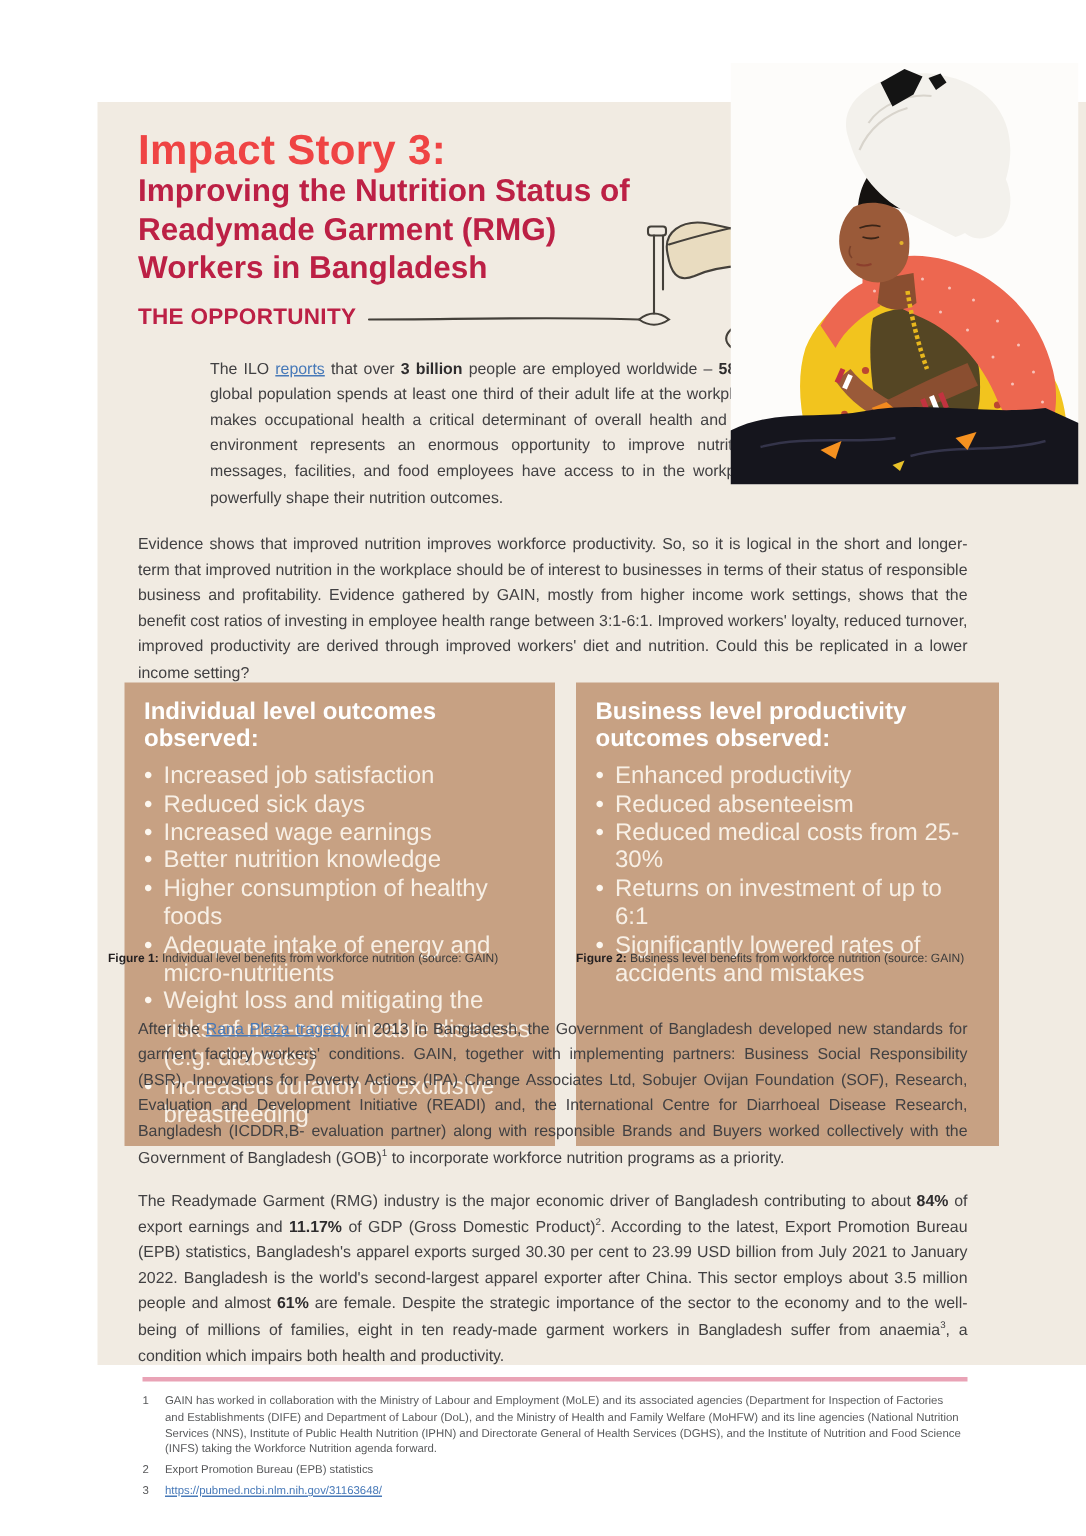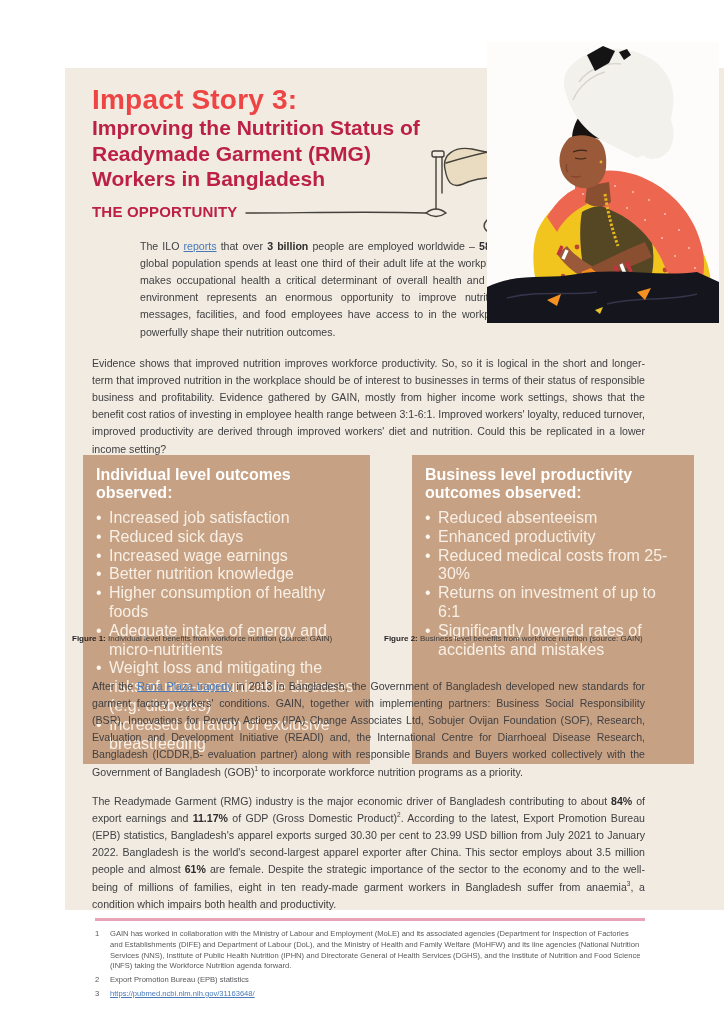--- a/index.html
+++ b/index.html
@@ -19,21 +19,21 @@
   .p1{left:92px;top:227px;width:392px;margin-left:48px;}
   .p2{left:92px;top:344px;width:553px;}
   .p3{left:92px;top:667px;width:553px;}
   .p4{left:92px;top:782px;width:553px;}
   .para b{color:#2e2c2d;}
   a.lnk{color:var(--link-blue,#4779b8);text-decoration:underline;cursor:pointer;}
   sup{font-size:6.5px;vertical-align:super;line-height:0;}
   .boxes{position:absolute;left:83px;top:455px;display:flex;gap:14px;}
   .outcome-box{background:var(--box-bg,#c7a183);width:260px;min-height:150px;padding:11px 13px;}
   .outcome-box.b1{width:261px;}
-  .outcome-box.b2{width:256px;margin-left:28px;}
+  .outcome-box.b2{width:256px;}
   .box-title{color:#ffffff;font-weight:bold;font-size:16px;margin:0 0 7px 0;}
   .box-list{list-style:none;margin:0;padding:0;}
   .box-list li{position:relative;padding-left:13px;color:#f8f0e6;font-size:16px;
                line-height:18.8px;}
   .box-list li::before{content:"•";position:absolute;left:0;top:0;color:#fdf7ef;}
   .caption{position:absolute;top:616px;font-size:8px;color:#3b3b3b;white-space:nowrap;margin-top:18px;}
   .cap1{left:72px;} .cap2{left:384px;}
   .caption b{color:#231f20;}
   .divider{position:absolute;left:95px;top:918px;width:550px;height:2.5px;
            background:var(--divider-pink,#e9a3b6);}
@@ -165,22 +165,22 @@
           <li>Better nutrition knowledge</li>
           <li>Higher consumption of healthy foods</li>
           <li>Adequate intake of energy and micro-nutritients</li>
           <li>Weight loss and mitigating the risks of non-comunicable diseases (e.g. diabetes)</li>
           <li>Increased duration of exclusive breastfeeding</li>
         </ul>
     </div>
     <div class="outcome-box b2">
       <p class="box-title">Business level productivity outcomes observed:</p>
       <ul class="box-list">
+          <li>Enhanced productivity</li>
           <li>Reduced absenteeism</li>
-          <li>Enhanced productivity</li>
           <li>Reduced medical costs from 25-30%</li>
           <li>Returns on investment of up to 6:1</li>
           <li>Significantly lowered rates of accidents and mistakes</li>
         </ul>
     </div>
   </div>
 
   <div class="caption cap1"><b>Figure 1:</b><span> Individual level benefits from workforce nutrition (source: GAIN)</span></div>
   <div class="caption cap2"><b>Figure 2:</b><span> Business level benefits from workforce nutrition (source: GAIN)</span></div>
 

